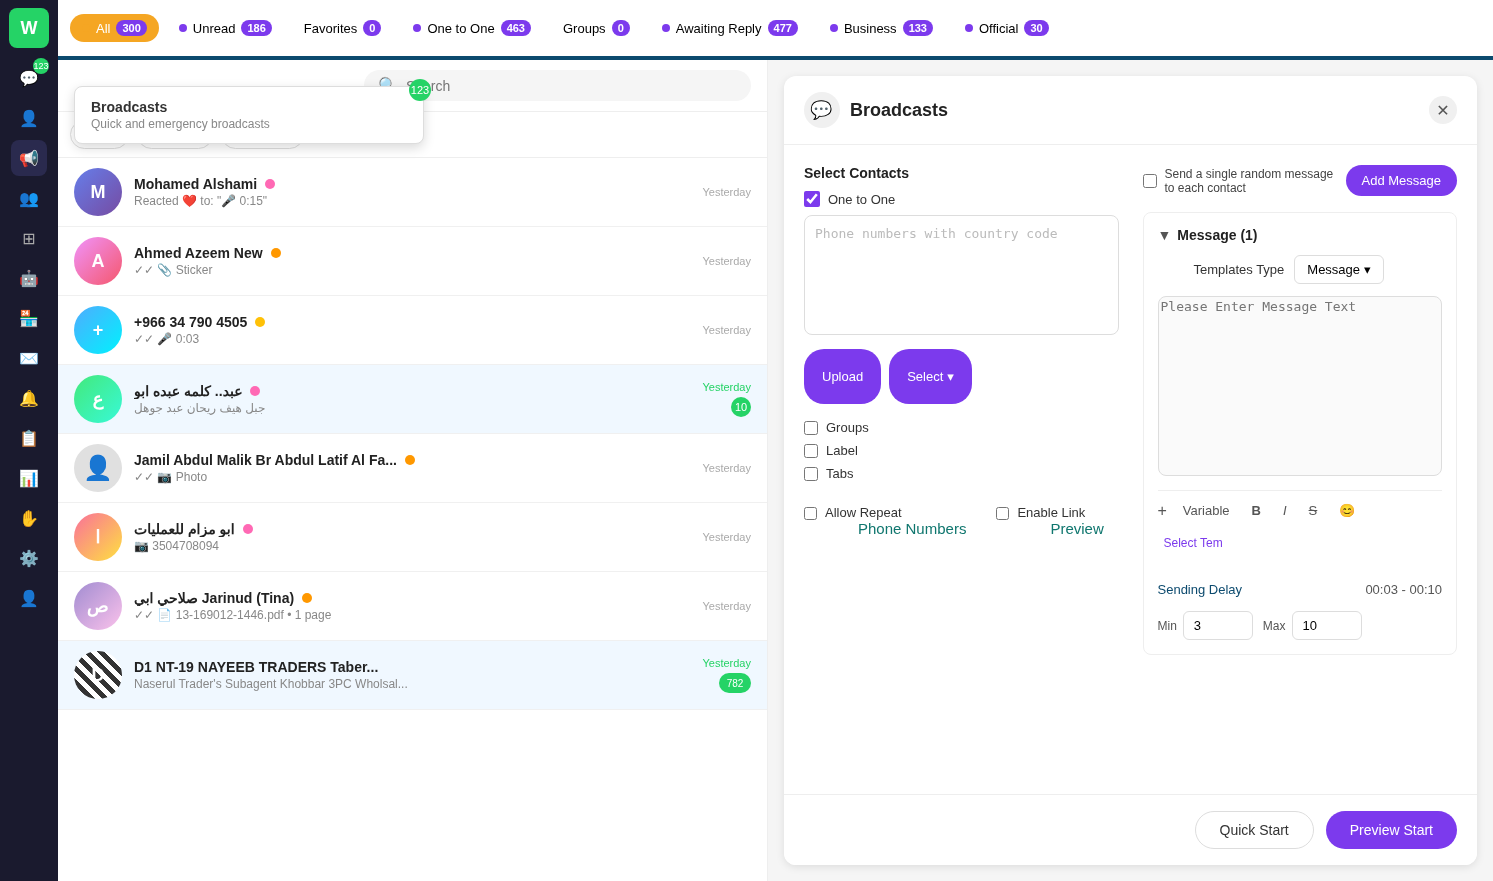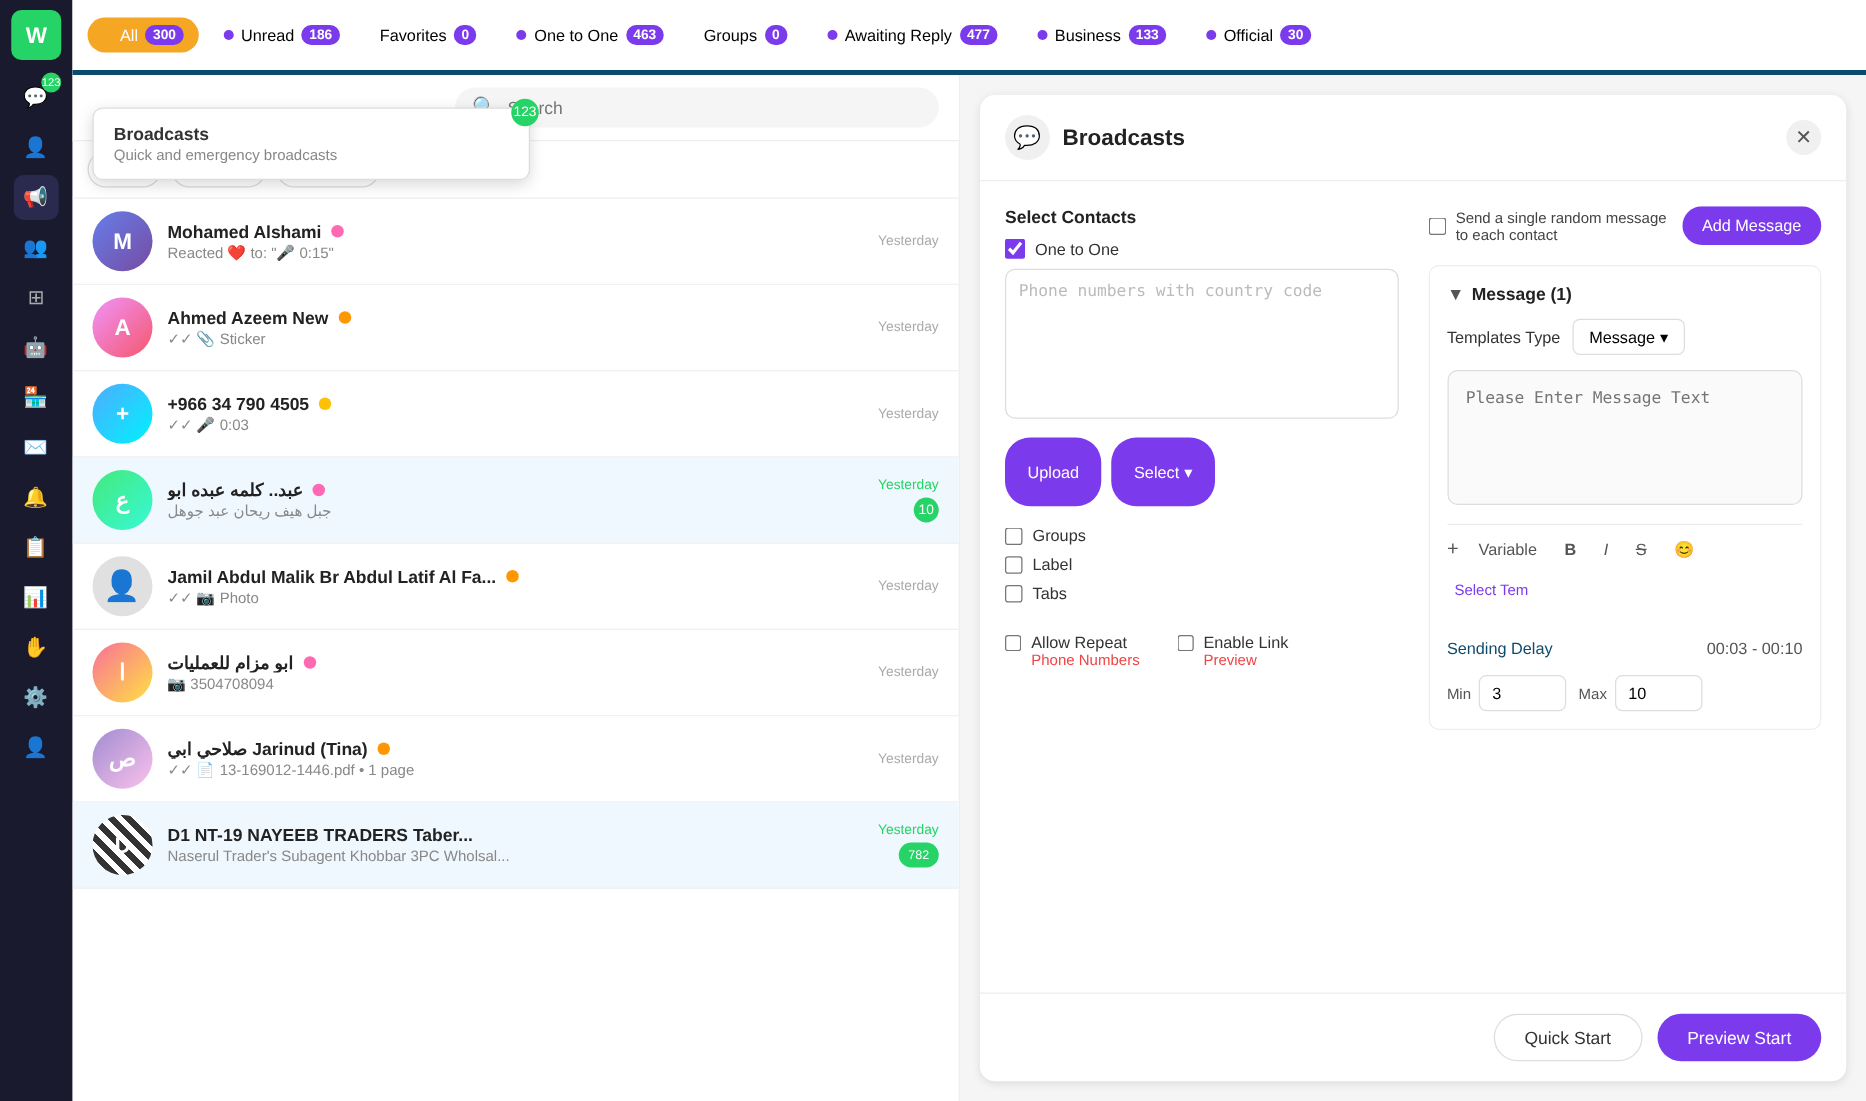--- a/index.html
+++ b/index.html
@@ -213,21 +213,21 @@
     .option-row input[type="checkbox"] { width: 14px; height: 14px; }
     .option-label { font-size: 13px; color: #333; }
 
     .allow-repeat-row {
       display: flex; gap: 30px;
       margin-top: 12px;
       padding-top: 12px;
     }
     .allow-item { display: flex; align-items: flex-start; gap: 8px; }
     .allow-label { font-size: 13px; color: #333; font-weight: 500; }
-    .allow-sub { font-size: 12px; color: #ef4444; }
+    .allow-sub { font-size: 15px; color: #0f766e; margin-left: 33px; }
 
     
     .send-random-row {
       display: flex; align-items: center; gap: 8px;
       margin-bottom: 16px;
     }
     .send-random-row input[type="checkbox"] { width: 14px; height: 14px; }
     .send-random-label { font-size: 12px; color: #444; flex: 1; }
     .btn-add-message {
       background: #7c3aed; color: white;
@@ -238,33 +238,34 @@
 
     .message-section-title {
       font-size: 14px; font-weight: 600; color: #222;
       margin-bottom: 12px;
       display: flex; align-items: center; gap: 6px;
     }
 
     .templates-row {
       display: flex; align-items: center; gap: 10px;
       margin-bottom: 12px;
+      margin-left: 36px;
     }
     .templates-label { font-size: 13px; color: #333; font-weight: 500; }
     .templates-select {
       border: 1px solid #ddd; border-radius: 6px;
       padding: 6px 12px; font-size: 13px; cursor: pointer;
       display: flex; align-items: center; gap: 4px;
       background: white;
     }
 
     .message-textarea {
-      width: 100%; height: 108px;
+      width: 100%; height: 180px;
       border: 1px solid #ddd; border-radius: 8px;
-      padding: 14px; font-size: 13px; color: #aaa;
+      padding: 2px; font-size: 13px; color: #aaa;
       resize: none; outline: none;
       margin-bottom: 10px;
       background: #fafafa;
     }
 
     .toolbar-row {
       display: flex; align-items: center; gap: 10px;
       padding: 8px 0;
       border-top: 1px solid #eee;
       flex-wrap: wrap;

